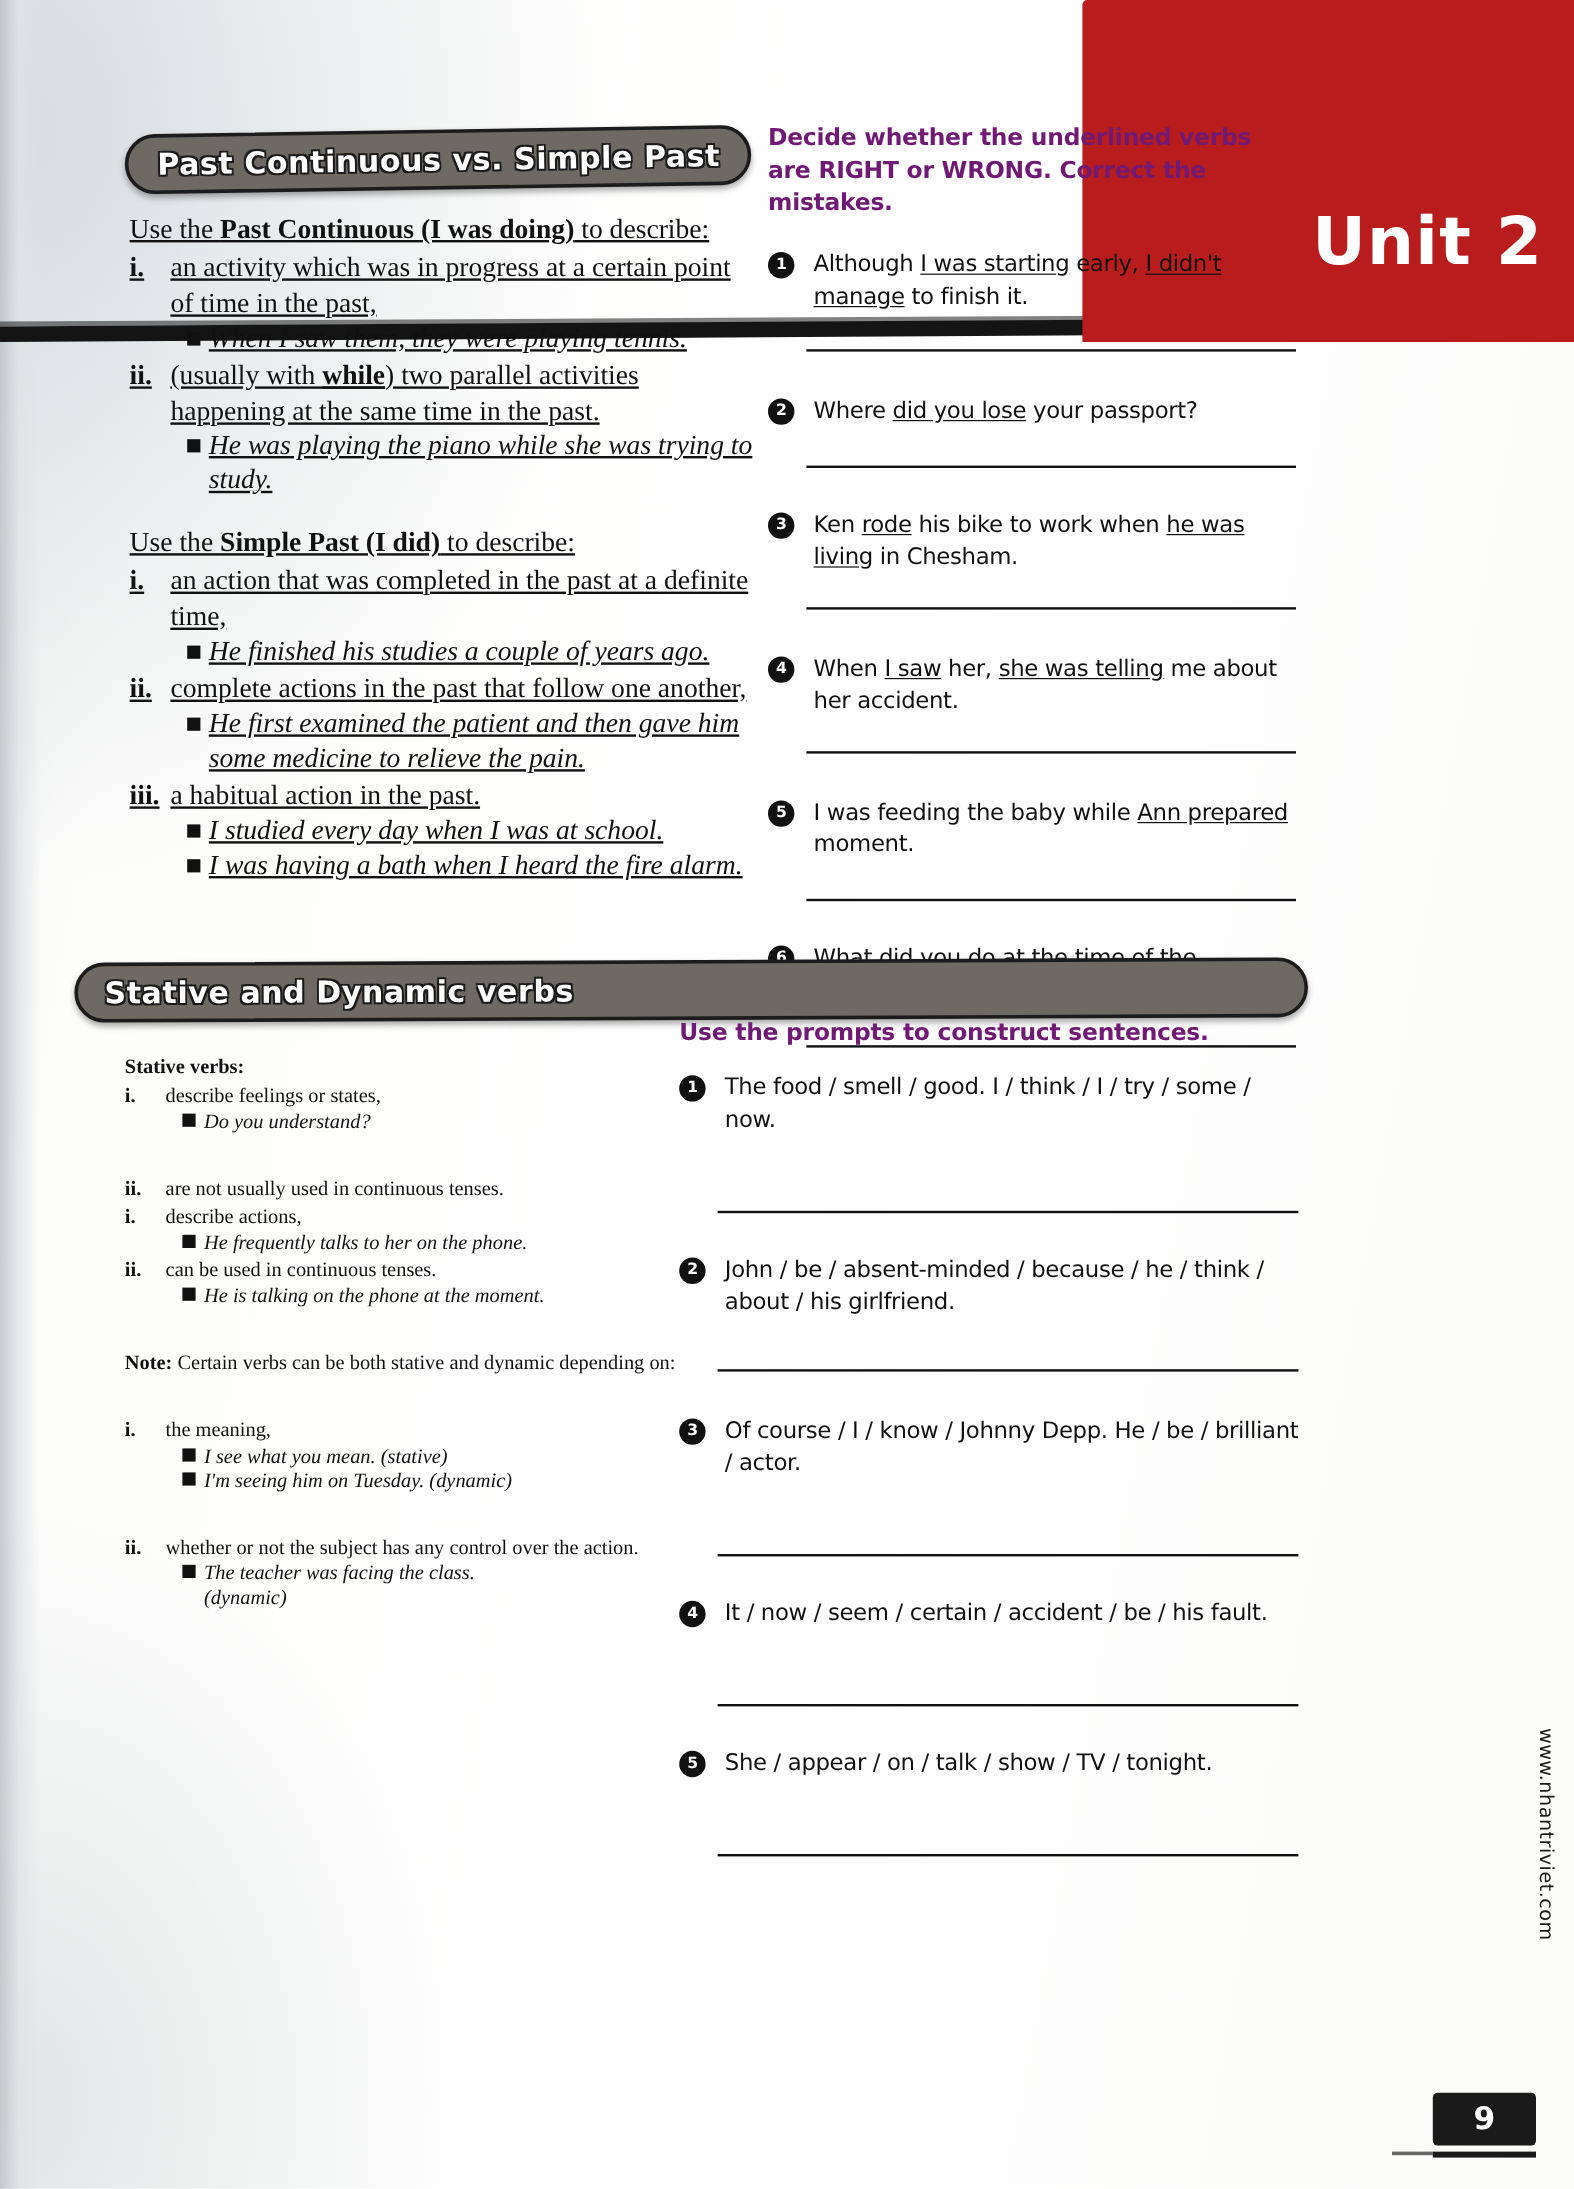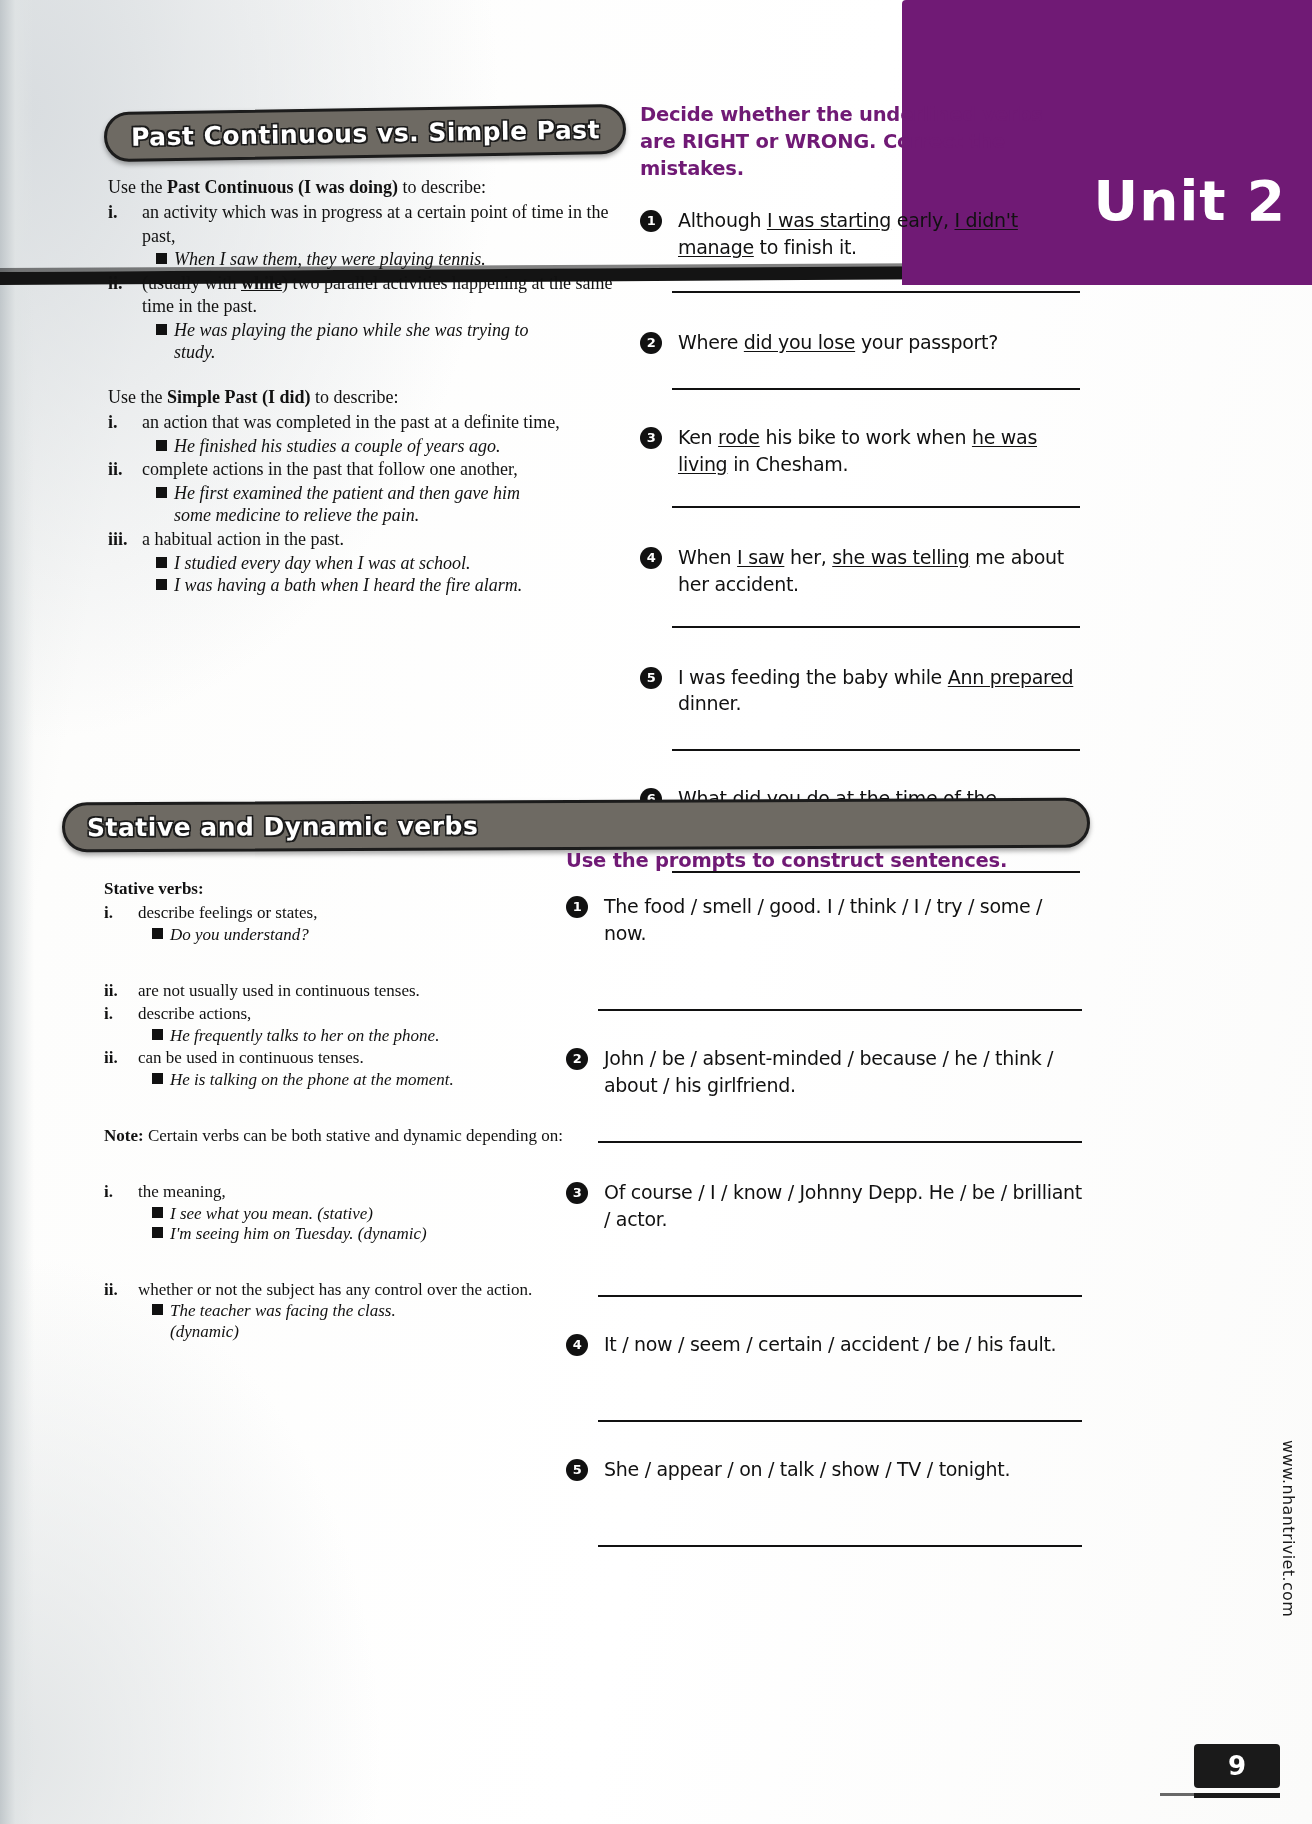--- a/index.html
+++ b/index.html
@@ -47,21 +47,21 @@
     opacity: .55;
     transform: rotate(-0.3deg);
     transform-origin: left center;
   }
   .unit-tab {
     position: absolute;
     left: 902px;
     top: 0;
     width: 410px;
     height: 285px;
-    background: #701a75;
+    background: #b91c1c;
     border-top-left-radius: 4px;
   }
   .unit-tab-label {
     position: absolute;
     left: 0;
     right: 26px;
     bottom: 52px;
     text-align: right;
     color: #ffffff;
     font-family: "DejaVu Sans", sans-serif;
@@ -125,22 +125,23 @@
     font-size: 25px;
     padding-left: 22px;
   }
 
   
   .col-left-1 {
     position: absolute;
     left: 108px;
     top: 176px;
     width: 520px;
-    font-size: 18px;
+    font-size: 23px;
     line-height: 1.30;
+    text-decoration: underline;
   }
   .col-left-2 {
     position: absolute;
     left: 104px;
     top: 878px;
     width: 470px;
     font-size: 17px;
     line-height: 1.30;
   }
   .col-right-1 {
@@ -382,21 +383,21 @@
     </div>
 
     <div class="ex-row" style="margin-top:36px">
       <span class="num">4</span>
       <span>When </span><u>I saw</u><span> her, </span><u>she was telling</u><span> me about her accident.</span>
       <span class="answer-line" style="margin-top:28px"></span>
     </div>
 
     <div class="ex-row" style="margin-top:36px">
       <span class="num">5</span>
-      <span>I was feeding the baby while </span><u>Ann prepared</u><span> dinner.</span>
+      <span>I was feeding the baby while </span><u>Ann prepared</u><span> moment.</span>
       <span class="answer-line" style="margin-top:32px"></span>
     </div>
 
     <div class="ex-row" style="margin-top:34px">
       <span class="num">6</span>
       <span>What </span><u>did you do</u><span> at the time of the murder?</span>
       <span class="answer-line" style="margin-top:32px"></span>
     </div>
 
   </div>

